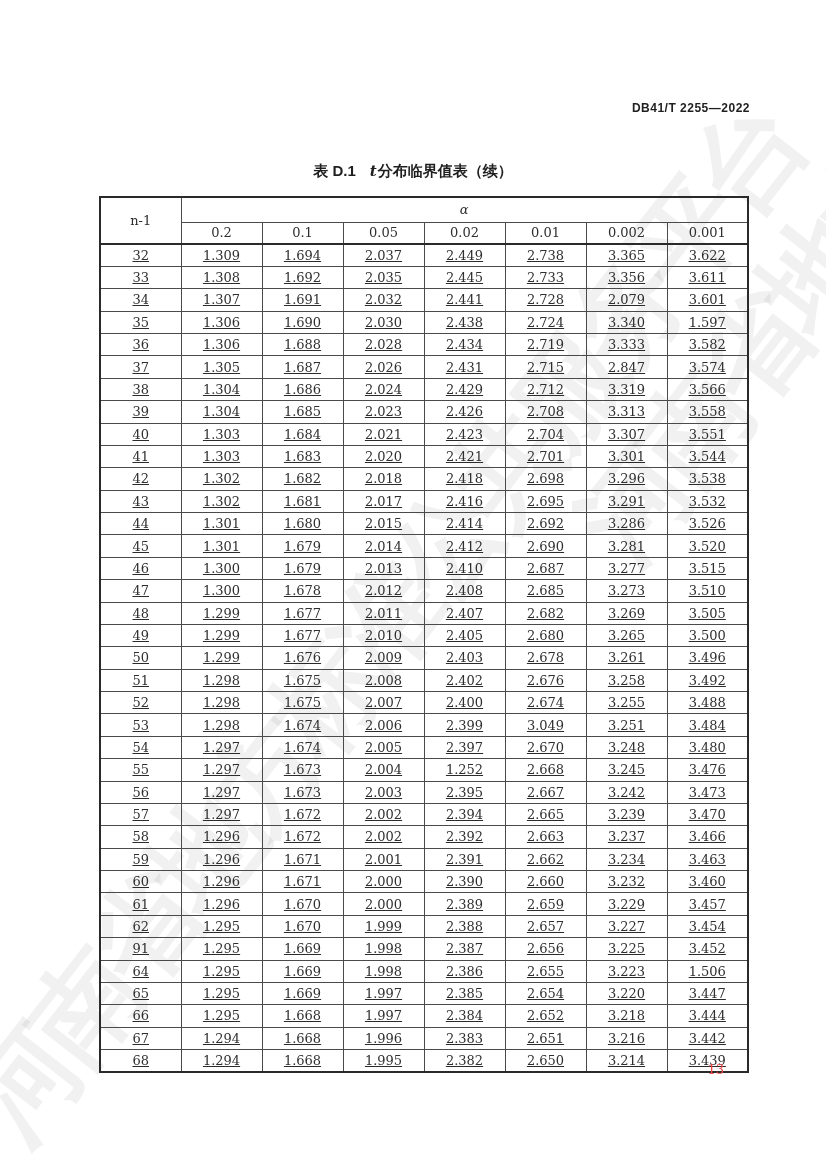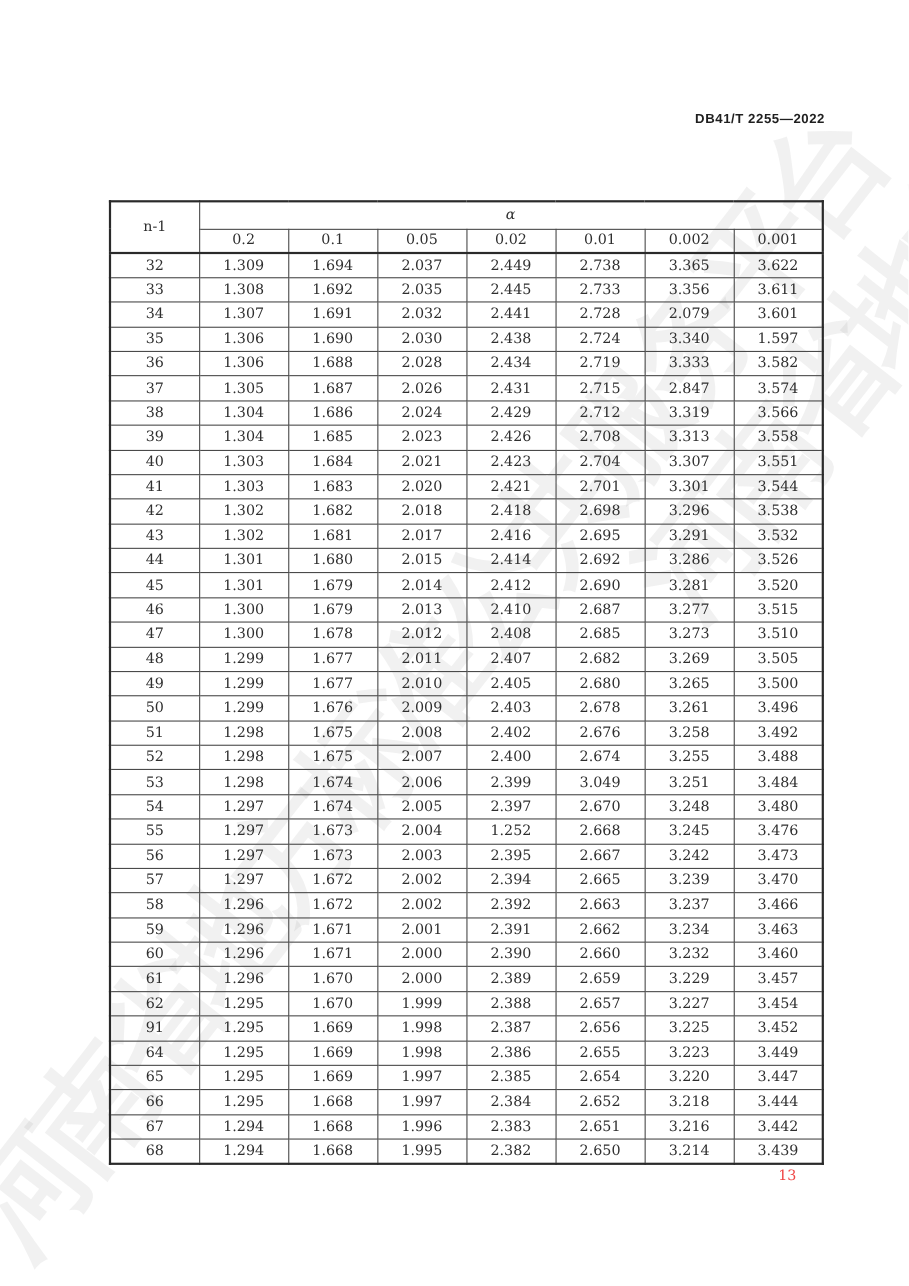--- a/index.html
+++ b/index.html
@@ -48,21 +48,21 @@
   .table-title .var{
     font-family:"DejaVu Serif",serif;
     font-style:italic;
     font-weight:700;
     margin-left:14px;
     margin-right:1px;
   }
   
   .tbl-wrap{
     position:absolute;
-    left:99px;top:182px;
+    left:99px;top:196px;
     width:650px;height:853px;
   }
   table.ttable{
     width:100%;height:100%;
     border-collapse:collapse;
     table-layout:fixed;
     border:2px solid #2a2a2a;
   }
   table.ttable th, table.ttable td{
     border:1px solid #4a4a4a;
@@ -77,21 +77,21 @@
   table.ttable thead th{
     font-family:"DejaVu Serif",serif;
     font-size:13px;
     color:#2f2f2f;
   }
   table.ttable th.alpha{
     font-family:"DejaVu Serif",serif;
     font-style:italic;
     font-size:13px;
   }
-  table.ttable tbody tr{height:22.38px;}
+  table.ttable tbody tr{height:22.38px;text-decoration:underline;}
   table.ttable tbody td{
     font-family:"DejaVu Serif",serif;
     font-size:13px;
     color:#2f2f2f;
   }
   
   .page-number{
     position:absolute;
     top:1062px;right:102px;
     font-family:"DejaVu Serif",serif;
@@ -102,20 +102,23 @@
 </head>
 <body>
 
 <div class="page">
 
   <div class="watermark wm1">河南省地方标准公共服务平台</div>
   <div class="watermark wm2">河南省地方标准公共服务平台</div>
 
   <div class="std-number">DB41/T 2255—2022</div>
 
+  <div class="table-title">
+    <span>表 D.1</span><span class="var">t</span><span>分布临界值表（续）</span>
+  </div>
 
   <div class="tbl-wrap">
     <table class="ttable">
       <thead>
         <tr class="group-row">
           <th rowspan="2">n-1</th>
           <th colspan="7" class="alpha">α</th>
         </tr>
         <tr class="cols-row">
             <th>0.2</th>
@@ -449,21 +452,21 @@
             <td>3.452</td>
           </tr>
           <tr>
             <td>64</td>
             <td>1.295</td>
             <td>1.669</td>
             <td>1.998</td>
             <td>2.386</td>
             <td>2.655</td>
             <td>3.223</td>
-            <td>3.449</td>
+            <td>1.506</td>
           </tr>
           <tr>
             <td>65</td>
             <td>1.295</td>
             <td>1.669</td>
             <td>1.997</td>
             <td>2.385</td>
             <td>2.654</td>
             <td>3.220</td>
             <td>3.447</td>

